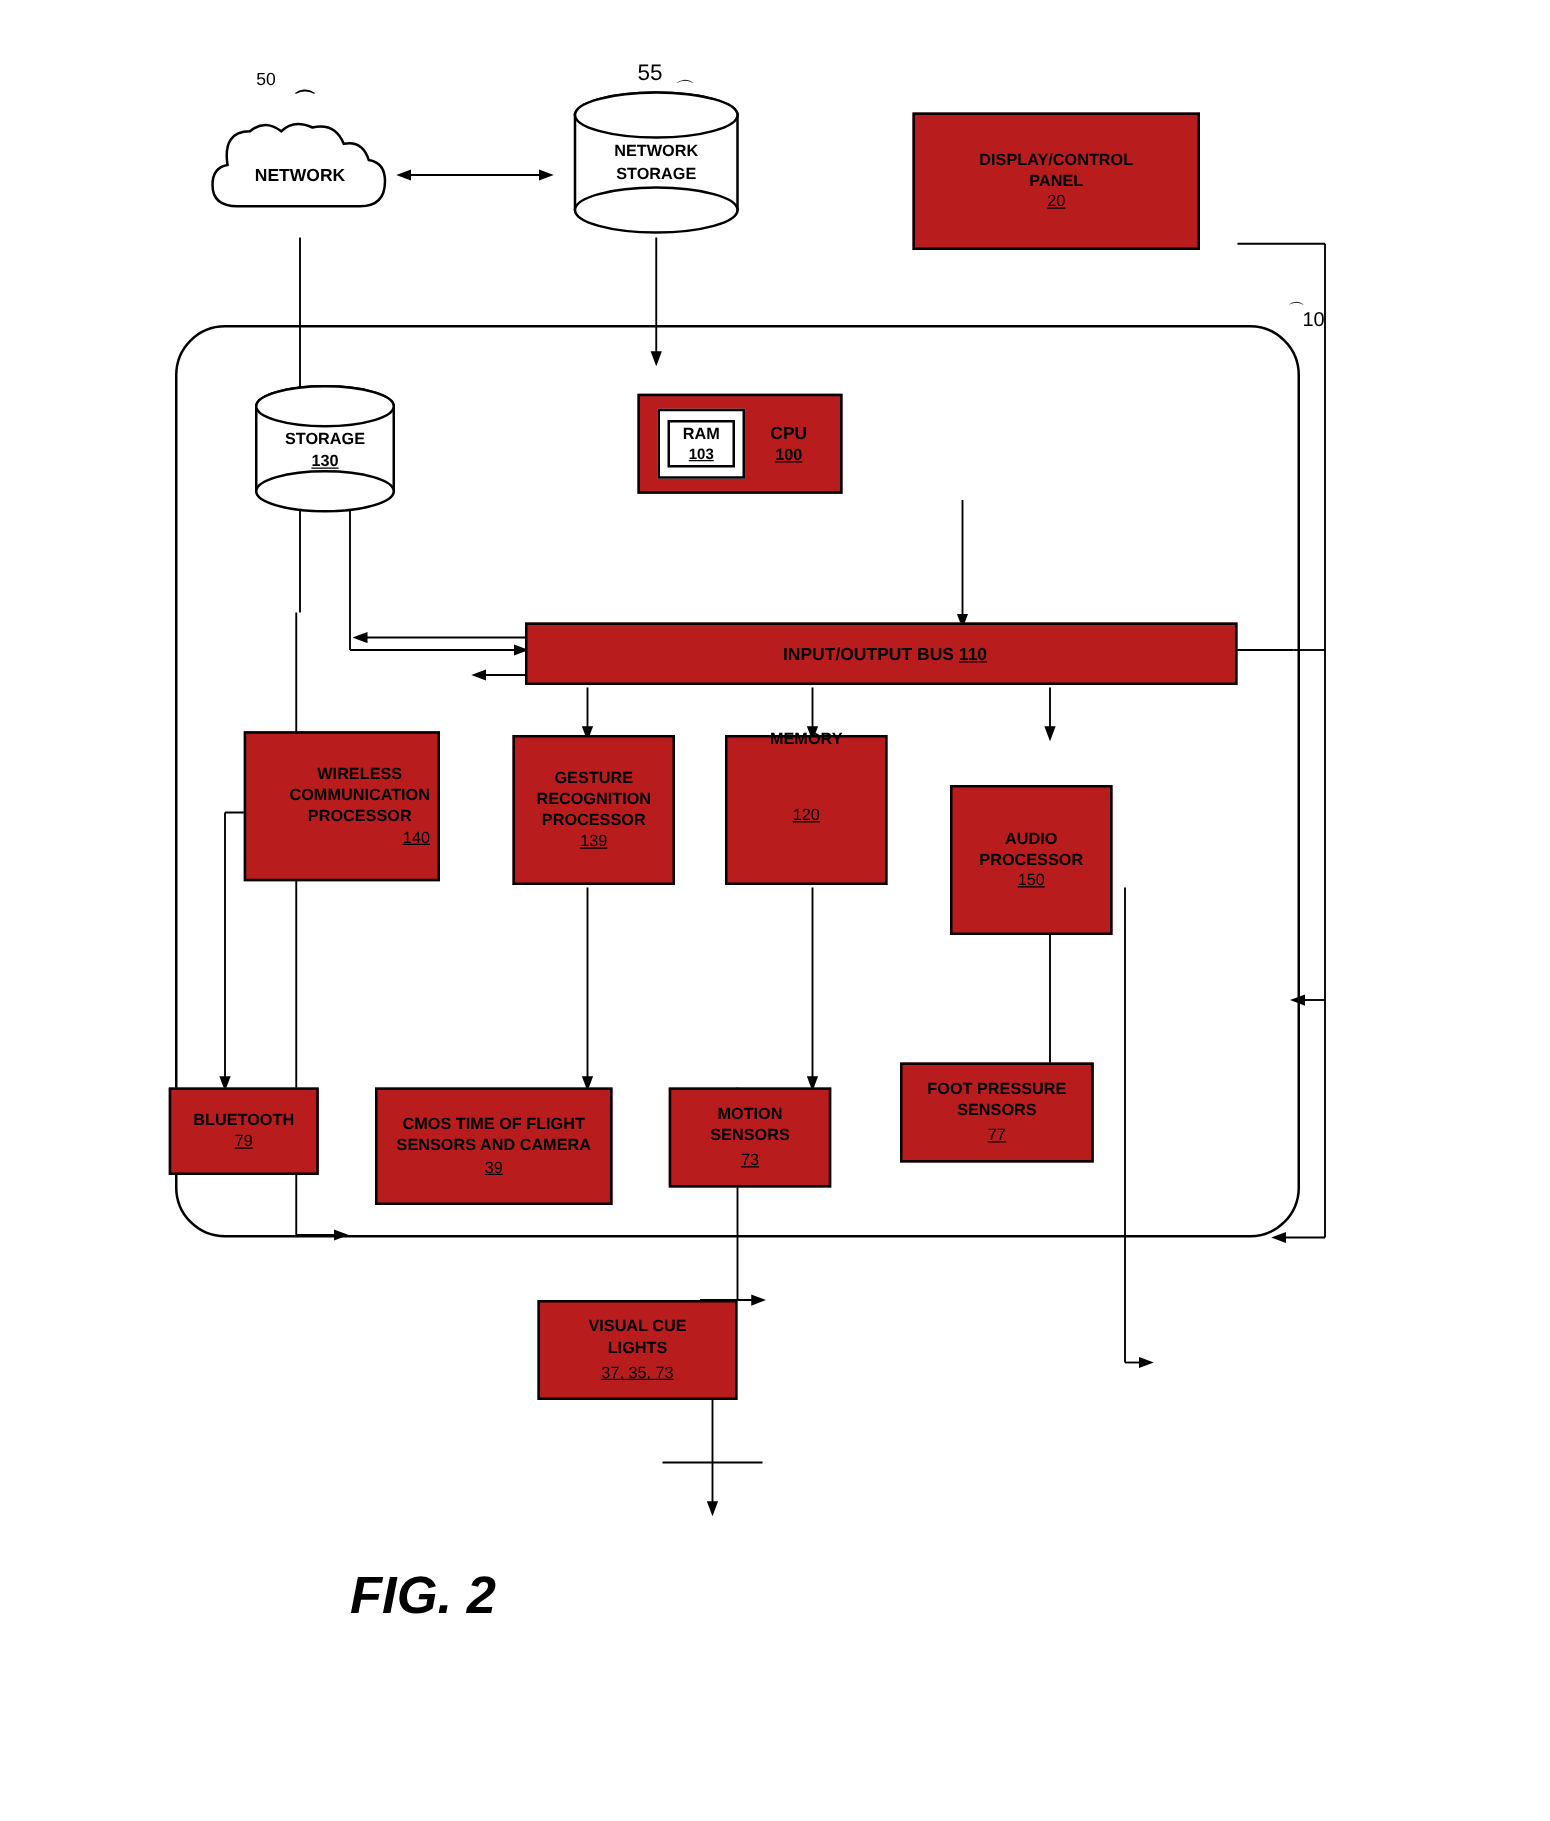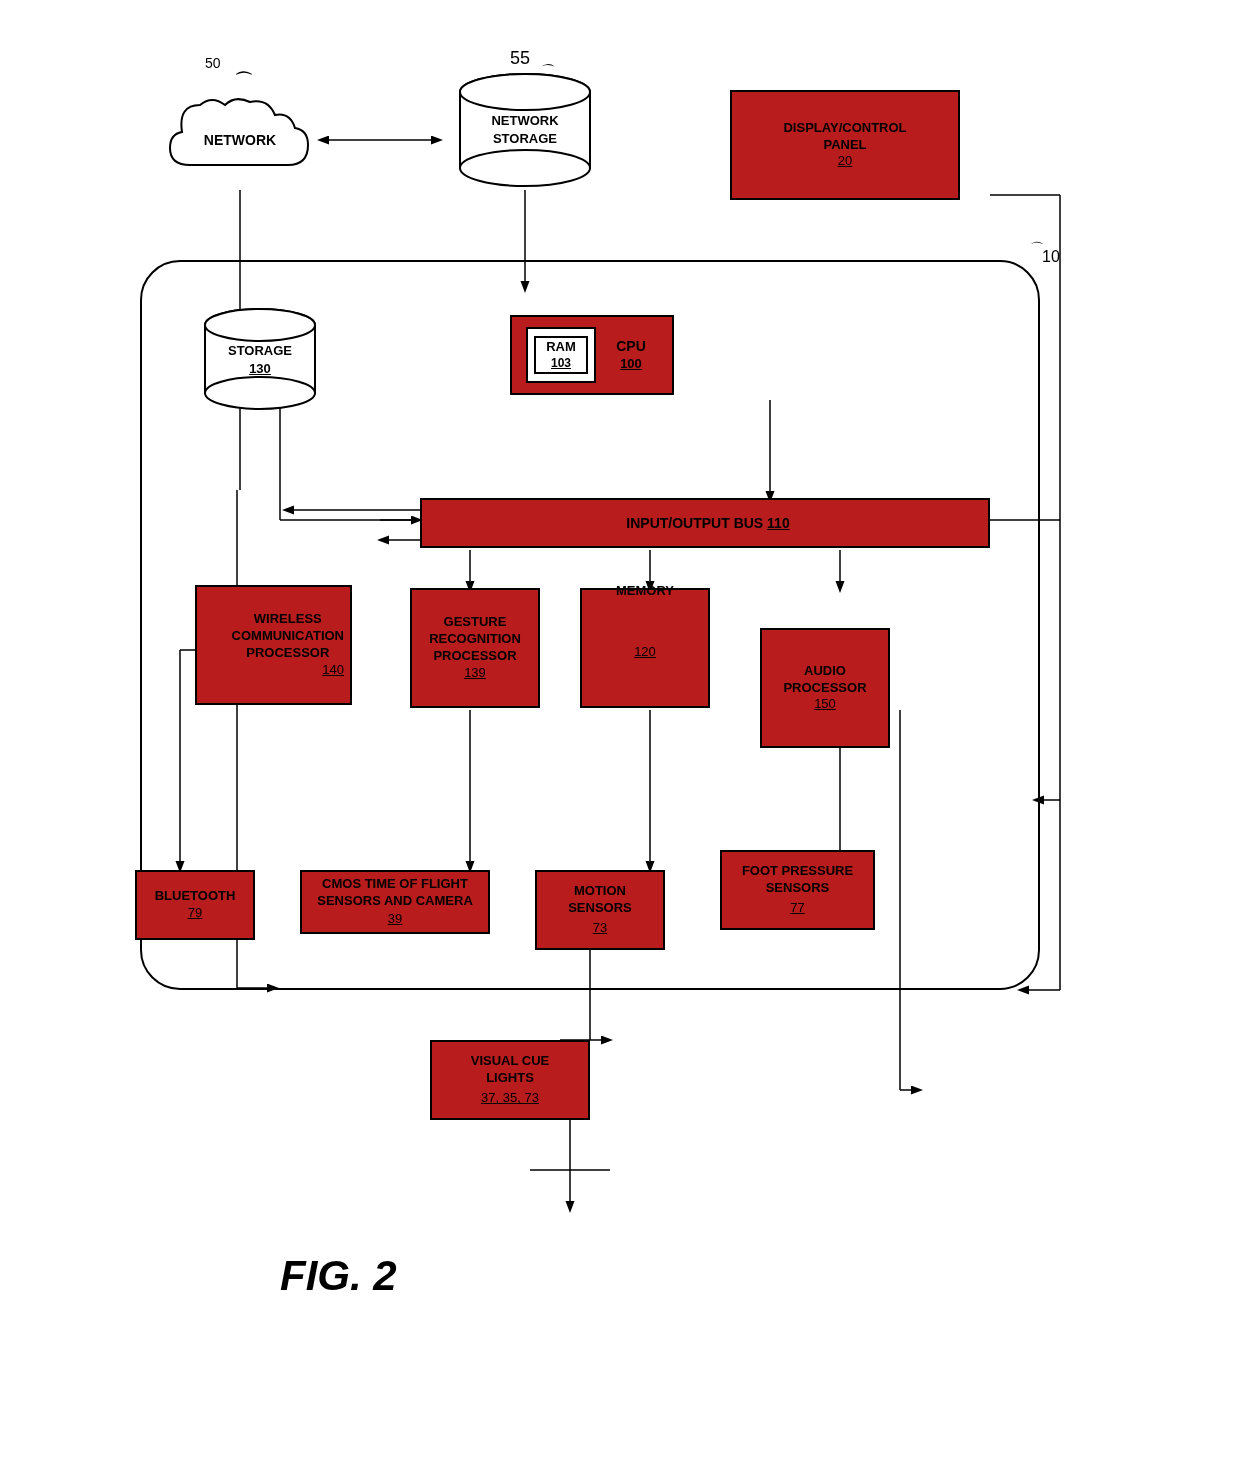--- a/index.html
+++ b/index.html
@@ -306,21 +306,21 @@
   <div class="box" style="top:558px; left:680px; width:130px; height:120px;margin-top:40px;">
     <span>AUDIO<br>PROCESSOR</span>
     <span class="underline" style="font-weight:normal; font-size:13px;">150</span>
   </div>
 
   <div class="box" style="top:840px; left:55px; width:120px; height:70px;">
     <span>BLUETOOTH</span>
     <span class="underline" style="font-weight:normal; font-size:13px;">79</span>
   </div>
 
-  <div class="box" style="top:840px; left:220px; width:190px; height:64px;">
+  <div class="box" style="top:840px; left:220px; width:190px; height:94px;">
     <span>CMOS TIME OF FLIGHT<br>SENSORS AND CAMERA</span>
     <span class="underline" style="font-weight:normal; font-size:13px; margin-top:2px;">39</span>
   </div>
 
   <div class="box" style="top:840px; left:455px; width:130px; height:80px;">
     <span>MOTION<br>SENSORS</span>
     <span class="underline" style="font-weight:normal; font-size:13px; margin-top:4px;">73</span>
   </div>
 
   <div class="box" style="top:796px; left:640px; width:155px; height:80px;margin-top:24px;">

